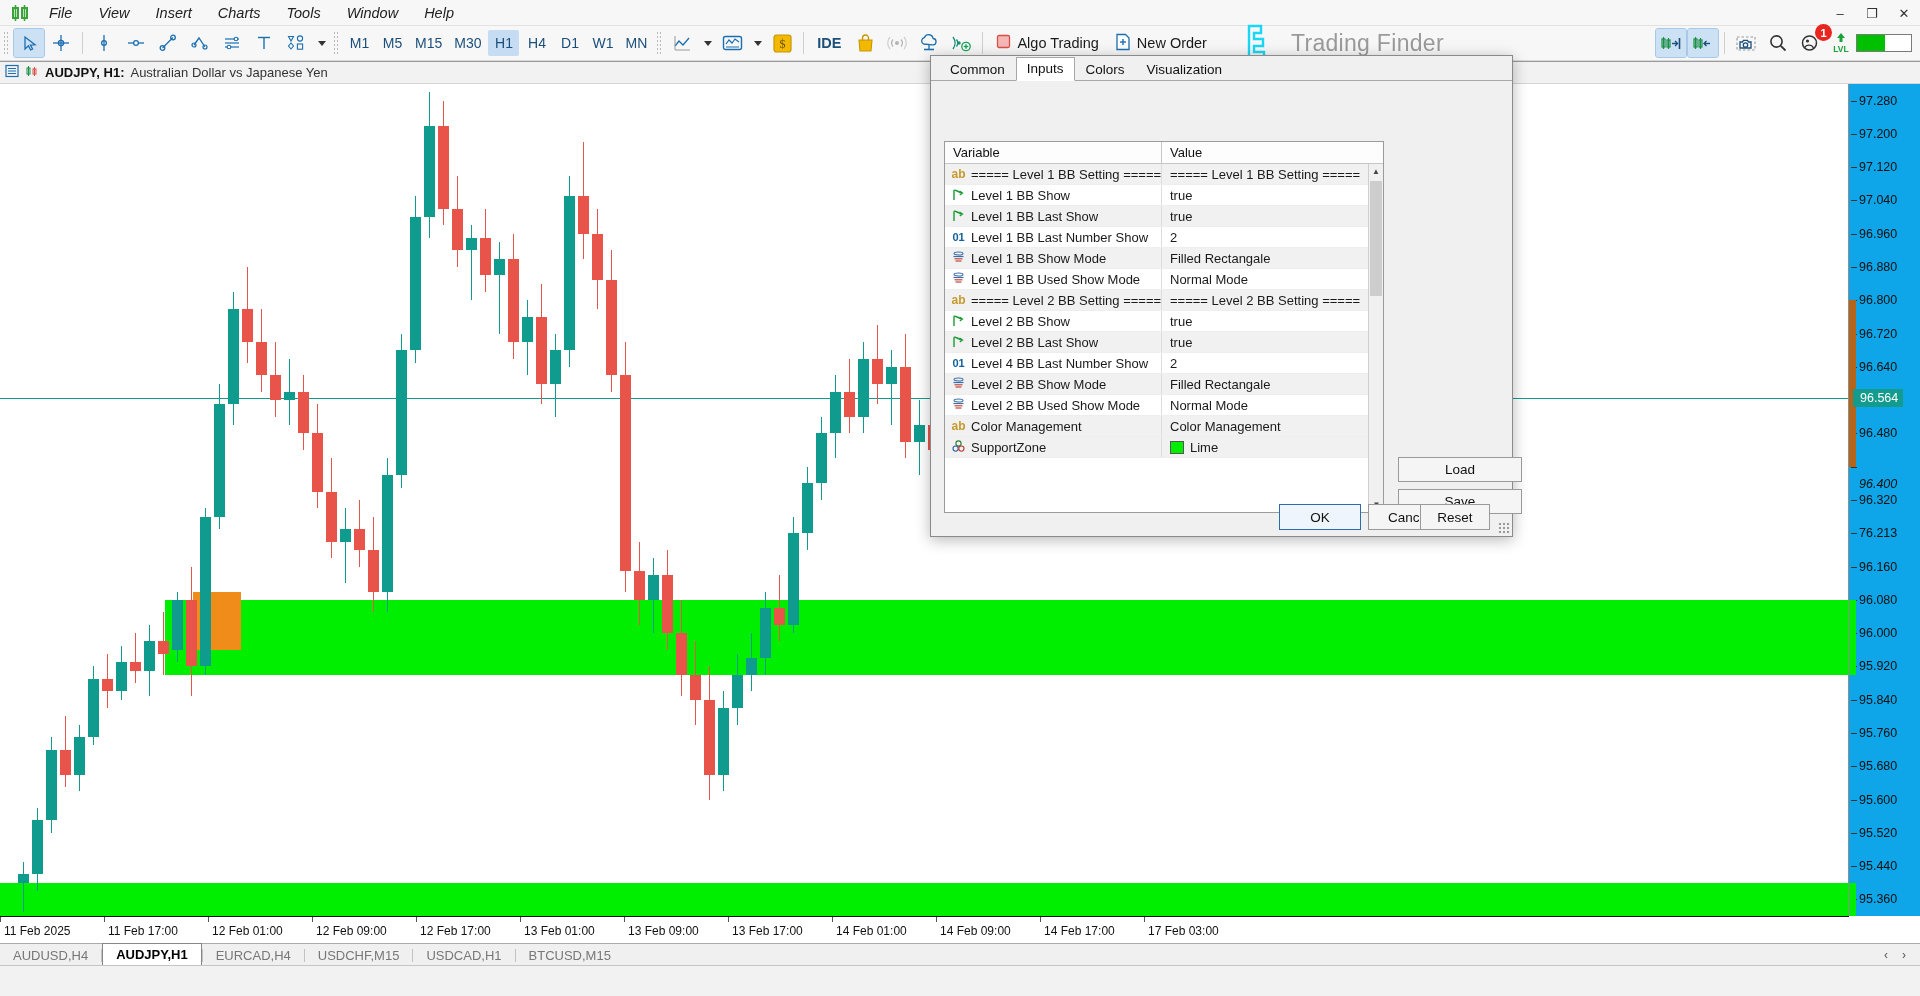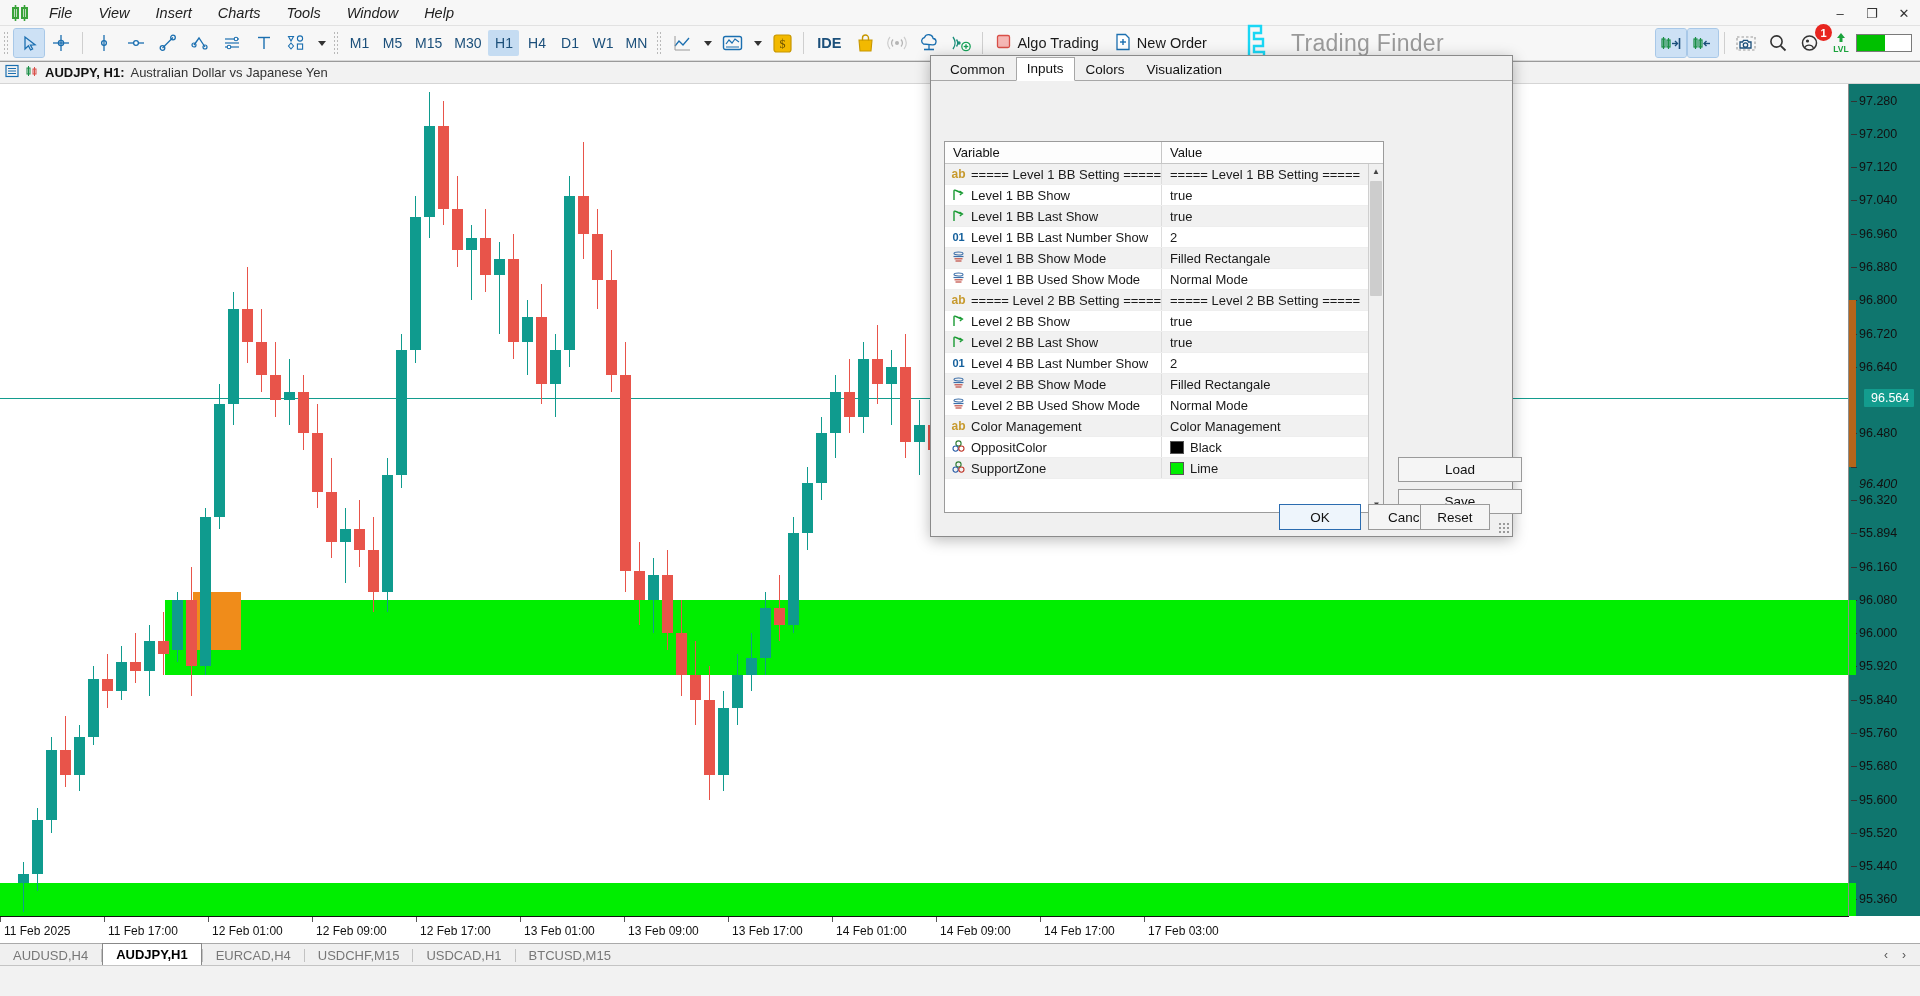--- a/index.html
+++ b/index.html
@@ -83,26 +83,26 @@
   }
   .chart-sym { font-weight:bold; }
   .chart-desc { color:#333; }
 
   .plot {
     position:absolute; top:22px; left:0; width:1849px; height:832px;
     background:#ffffff; border-right:1px solid #8e8e8e; overflow:hidden;
   }
   .pricescale {
     position:absolute; top:22px; left:1849px; width:71px; height:832px;
-    background:#0f766e; font-size:12.5px; color:#111;
+    background:#0ea5e9; font-size:12.5px; color:#111;
   }
   .ps-label { position:absolute; left:10px; transform:translateY(-50%); white-space:nowrap; }
   .ps-tick { position:absolute; left:2px; width:6px; height:1px; background:#333; }
   .ps-current {
-    position:absolute; left:15px; background:#139c8e; color:#fff; font-size:12.5px;
+    position:absolute; left:4px; background:#139c8e; color:#fff; font-size:12.5px;
     padding:2px 5px 2px 7px; transform:translateY(-50%); white-space:nowrap; border-radius:1px;
   }
   .ps-zone { position:absolute; left:0; width:7px; }
 
   .timescale {
     position:absolute; top:854px; left:0; width:1849px; height:26px;
     background:#ffffff; border-top:1px solid #111; font-size:12px; color:#111;
   }
   .ts-label { position:absolute; top:7px; white-space:nowrap; }
   .ts-tick { position:absolute; top:0; width:1px; height:5px; background:#555; }
@@ -770,21 +770,21 @@
         <div class="ps-label" style="top: 249.6px;">96.720</div>
         <div class="ps-tick" style="top: 282.88px;"></div>
         <div class="ps-label" style="top: 282.88px;">96.640</div>
         <div class="ps-tick" style="top: 349.44px;"></div>
         <div class="ps-label" style="top: 349.44px;">96.480</div>
         <div class="ps-tick" style="top: 382.72px;"></div>
         <div class="ps-label" style="top: 400px; font-style: italic;">96.400</div>
         <div class="ps-tick" style="top: 416px;"></div>
         <div class="ps-label" style="top: 416px;">96.320</div>
         <div class="ps-tick" style="top: 449.28px;"></div>
-        <div class="ps-label" style="top: 449.28px;">55.894</div>
+        <div class="ps-label" style="top: 449.28px;">76.213</div>
         <div class="ps-tick" style="top: 482.56px;"></div>
         <div class="ps-label" style="top: 482.56px;">96.160</div>
         <div class="ps-tick" style="top: 515.84px;"></div>
         <div class="ps-label" style="top: 515.84px;">96.080</div>
         <div class="ps-tick" style="top: 549.12px;"></div>
         <div class="ps-label" style="top: 549.12px;">96.000</div>
         <div class="ps-tick" style="top: 582.4px;"></div>
         <div class="ps-label" style="top: 582.4px;">95.920</div>
         <div class="ps-tick" style="top: 615.68px;"></div>
         <div class="ps-label" style="top: 615.68px;">95.840</div>
@@ -1011,34 +1011,20 @@
           </div>
           <div class="grow alt">
             <div class="gc-var">
               <span class="vicon"><span style="color:#c79a2e;font-style:normal;font-size:12px;font-weight:bold">ab</span></span>
               <span>Color Management</span>
             </div>
             <div class="gc-val">
               <span>Color Management</span>
             </div>
           </div>
-          <div class="grow">
-            <div class="gc-var">
-              <span class="vicon"><svg width="13" height="13" viewBox="0 0 13 13">
-                  <circle cx="6.5" cy="3.5" r="2.6" fill="none" stroke="#2f7d32" stroke-width="1.1"></circle>
-                  <circle cx="3.6" cy="8.6" r="2.6" fill="none" stroke="#2d5fa8" stroke-width="1.1"></circle>
-                  <circle cx="9.4" cy="8.6" r="2.6" fill="none" stroke="#c0392b" stroke-width="1.1"></circle>
-                </svg></span>
-              <span>OppositColor</span>
-            </div>
-            <div class="gc-val">
-              <span class="swatch" style="background: rgb(0, 0, 0);"></span>
-              <span>Black</span>
-            </div>
-          </div>
           <div class="grow alt">
             <div class="gc-var">
               <span class="vicon"><svg width="13" height="13" viewBox="0 0 13 13">
                   <circle cx="6.5" cy="3.5" r="2.6" fill="none" stroke="#2f7d32" stroke-width="1.1"></circle>
                   <circle cx="3.6" cy="8.6" r="2.6" fill="none" stroke="#2d5fa8" stroke-width="1.1"></circle>
                   <circle cx="9.4" cy="8.6" r="2.6" fill="none" stroke="#c0392b" stroke-width="1.1"></circle>
                 </svg></span>
               <span>SupportZone</span>
             </div>
             <div class="gc-val">

